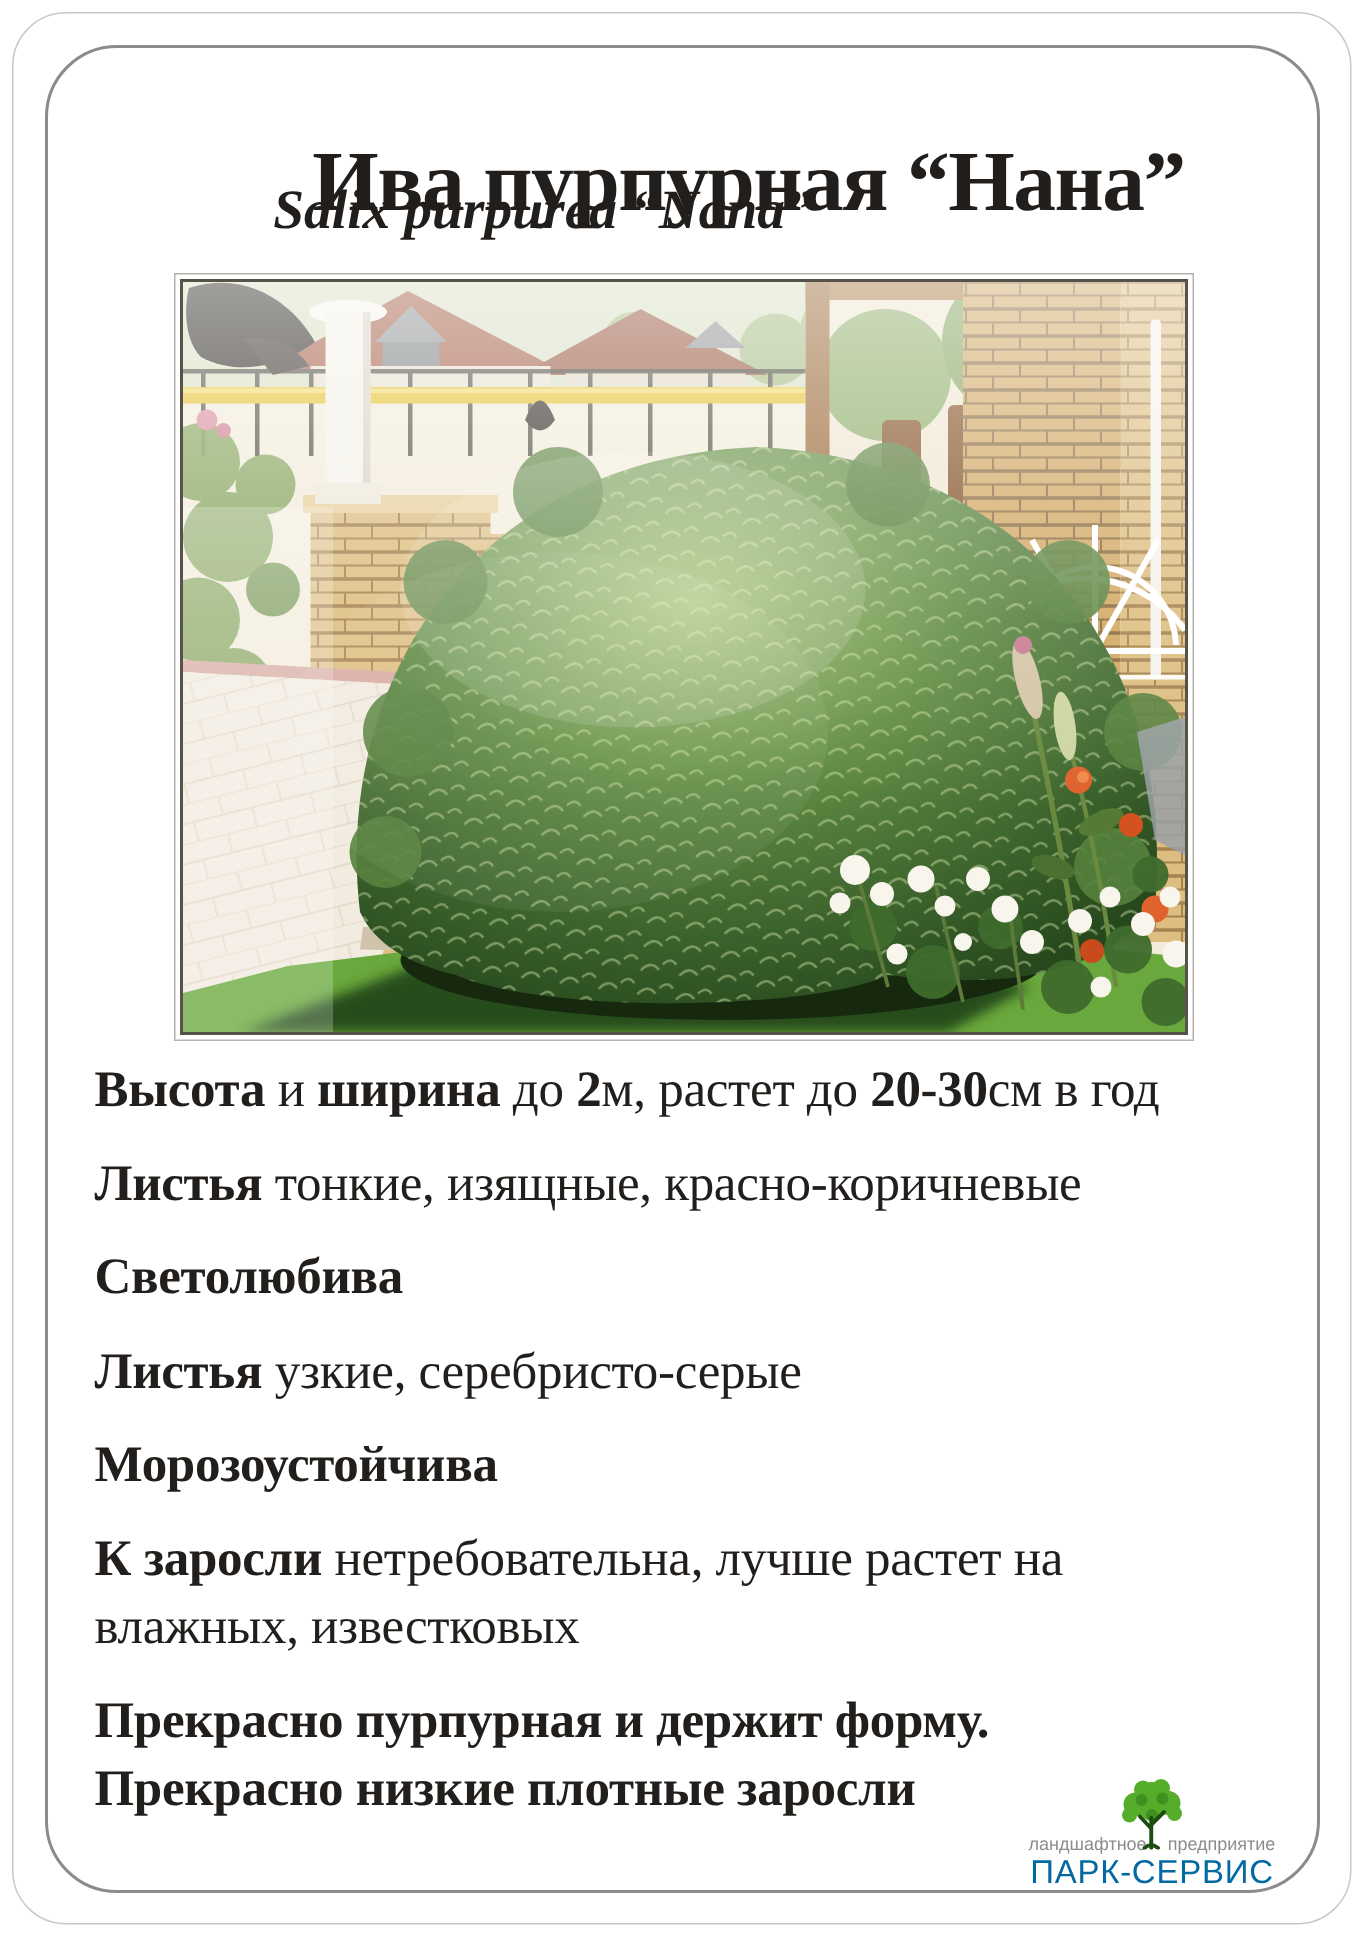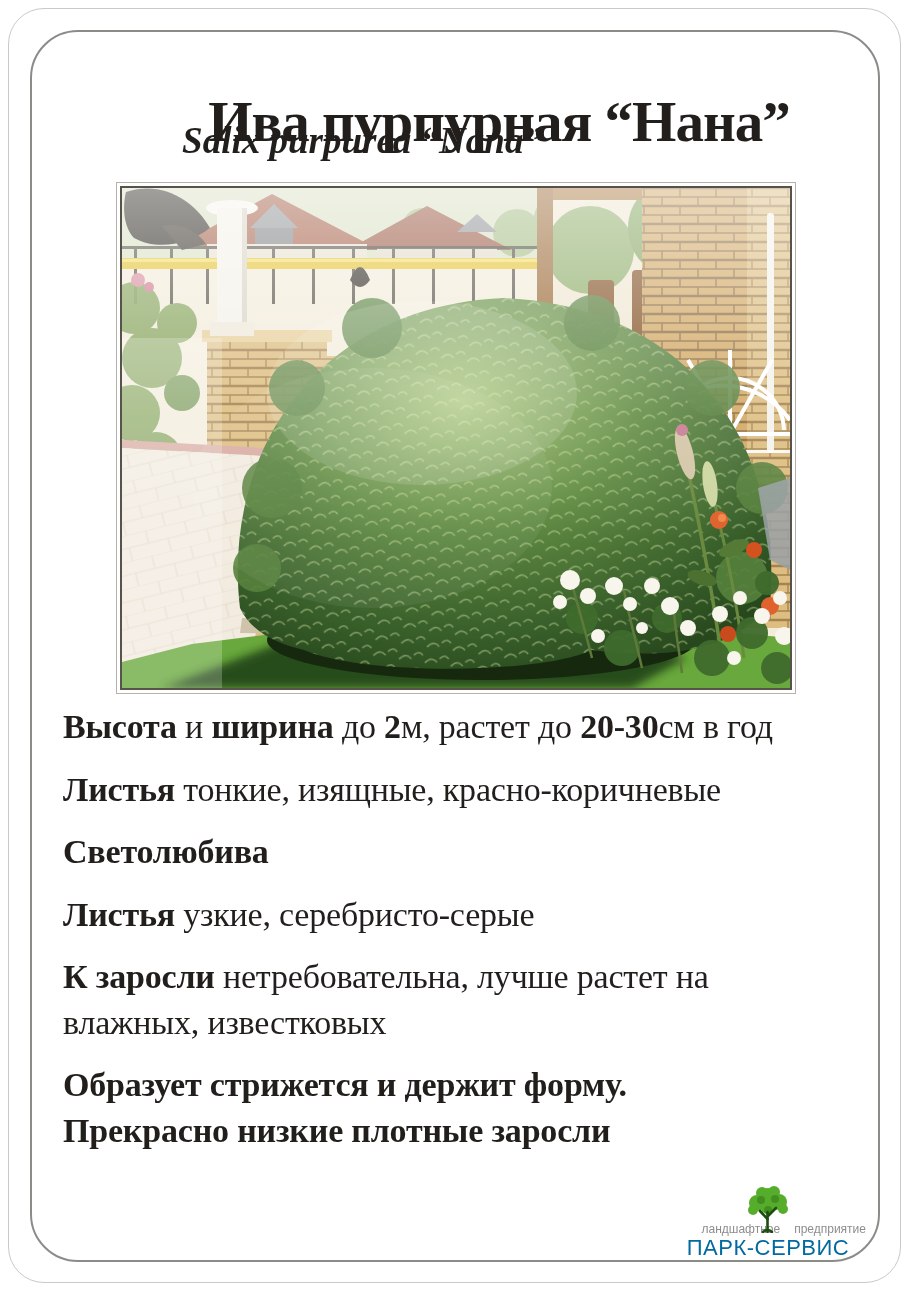--- a/index.html
+++ b/index.html
@@ -34,21 +34,21 @@
     font-size:34px;line-height:1.34;letter-spacing:-0.2px;
   }
   .spec{margin:0 0 17px 0;}
   .spec .b{font-weight:bold;}
   .logo{
     position:absolute;right:44px;bottom:33px;width:196px;text-align:center;
     font-family:"Liberation Sans",sans-serif;
   }
   .logo-tree{display:block;margin:0 auto -10px auto;position:relative;z-index:2;}
   .logo-words{
-    display:flex;justify-content:flex-end;align-items:flex-end;gap:14px;
+    display:flex;justify-content:center;align-items:flex-end;gap:14px;
     font-size:12px;color:#8d8d8d;line-height:1;margin-bottom:1px;position:relative;z-index:1;
   }
   .logo-name{
     font-size:22px;color:#0369a1;letter-spacing:0.5px;line-height:1.05;font-weight:400;
   }
 </style>
 </head>
 <body>
 
 <div class="outer-line"></div>
@@ -293,22 +293,23 @@
     <rect x="0" y="0" width="668" height="500" fill="url(#washG)"></rect>
     <rect x="0" y="150" width="100" height="350" fill="#ffffff" opacity="0.22"></rect>
   </svg>
 </div>
 
 <div class="specs" id="spec-list">
     <p class="spec"><span class="b">Высота</span><span> и </span><span class="b">ширина</span><span> до </span><span class="b">2</span><span>м, растет до </span><span class="b">20-30</span><span>см в год</span></p>
     <p class="spec"><span class="b">Листья</span><span> тонкие, изящные, красно-коричневые</span></p>
     <p class="spec"><span class="b">Светолюбива</span></p>
     <p class="spec"><span class="b">Листья</span><span> узкие, серебристо-серые</span></p>
+    <p class="spec"><span class="b">Морозоустойчива</span></p>
     <p class="spec"><span class="b">К заросли</span><span> нетребовательна, лучше растет на</span><br><span>влажных, известковых</span></p>
-    <p class="spec"><span class="b">Образует стрижется и держит форму.</span><br><span class="b">Прекрасно низкие плотные заросли</span></p>
+    <p class="spec"><span class="b">Прекрасно пурпурная и держит форму.</span><br><span class="b">Прекрасно низкие плотные заросли</span></p>
   </div>
 
 <div class="logo">
   <svg class="logo-tree" width="46" height="48" viewBox="0 0 46 48">
     <g fill="#56ad2b">
       <circle cx="23" cy="13" r="10"></circle>
         <circle cx="12" cy="18" r="8"></circle>
       <circle cx="34" cy="17" r="8"></circle>
         <circle cx="17" cy="8" r="6"></circle>
       <circle cx="29" cy="7" r="6"></circle>

